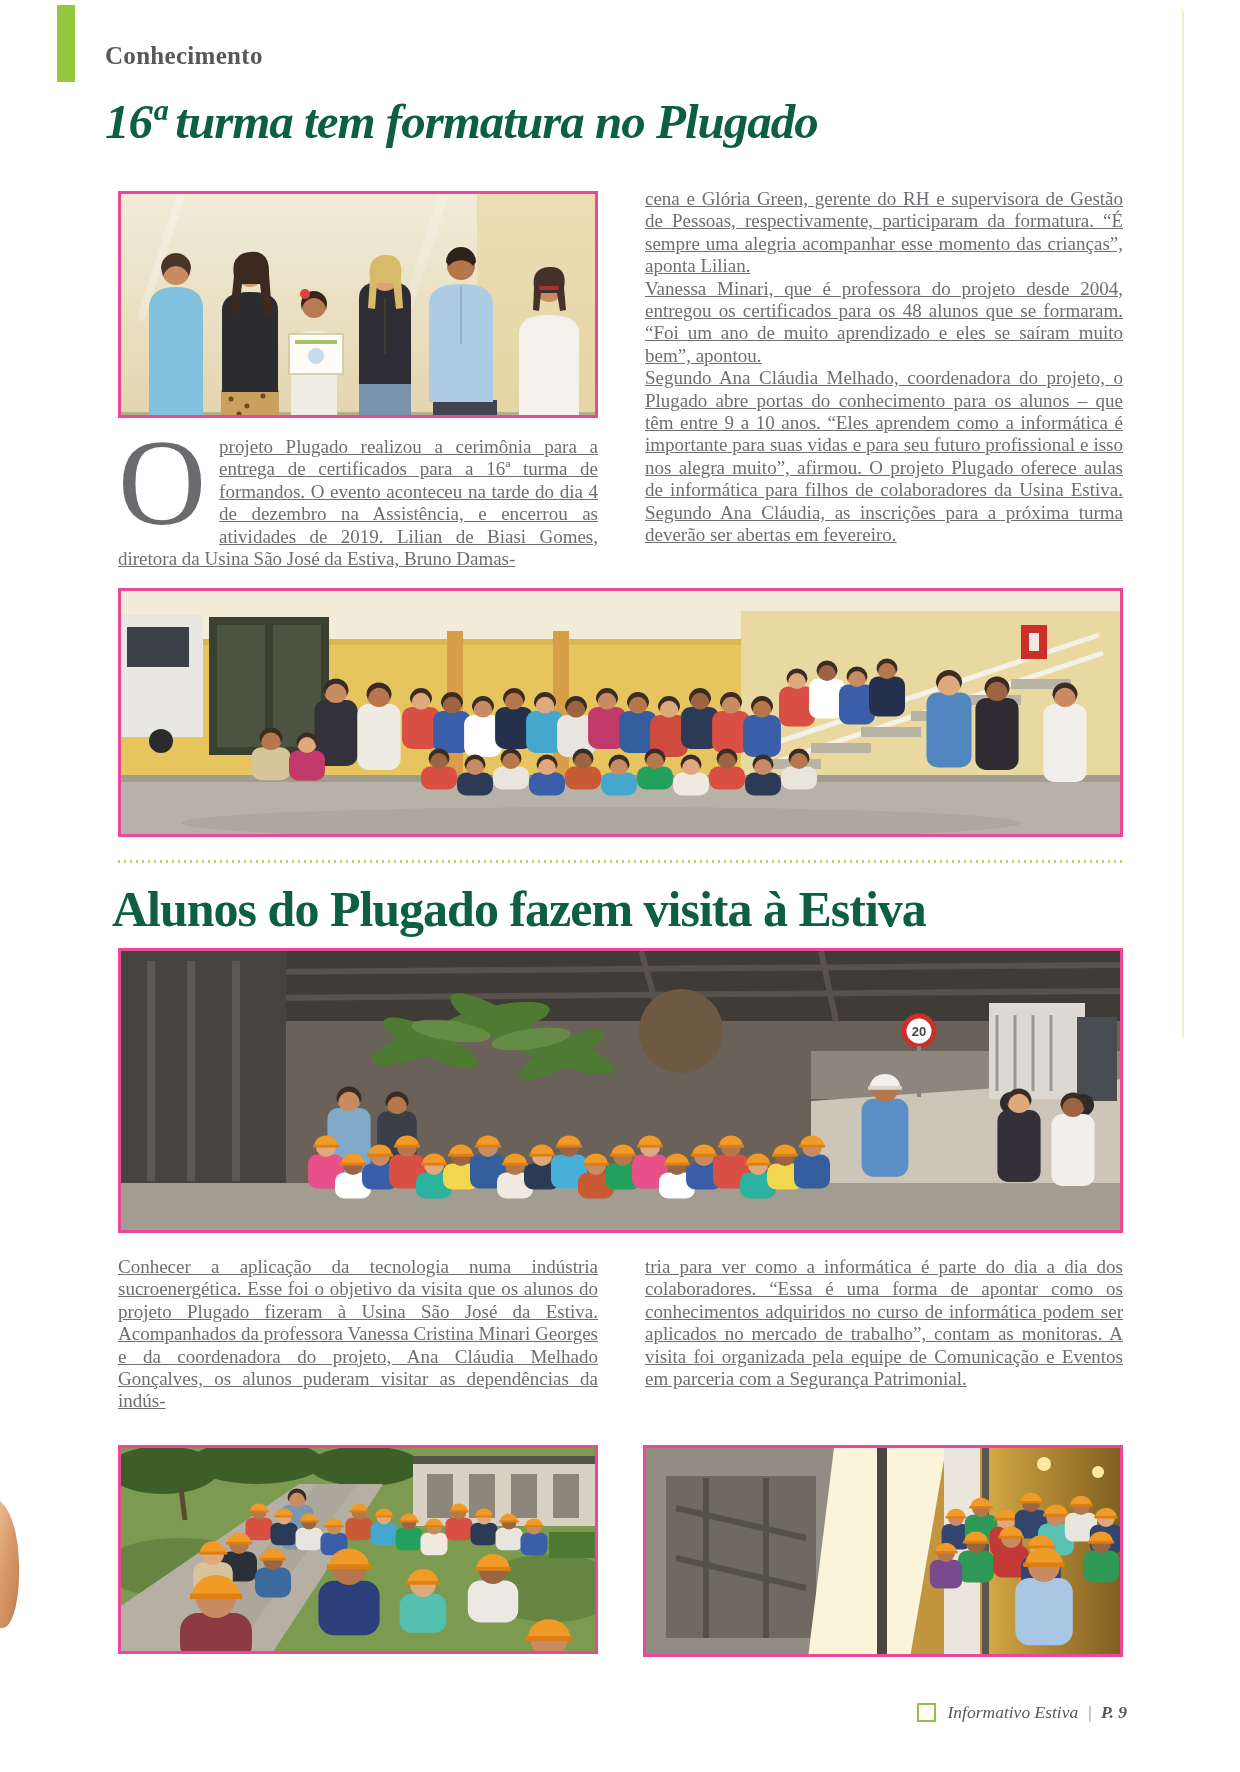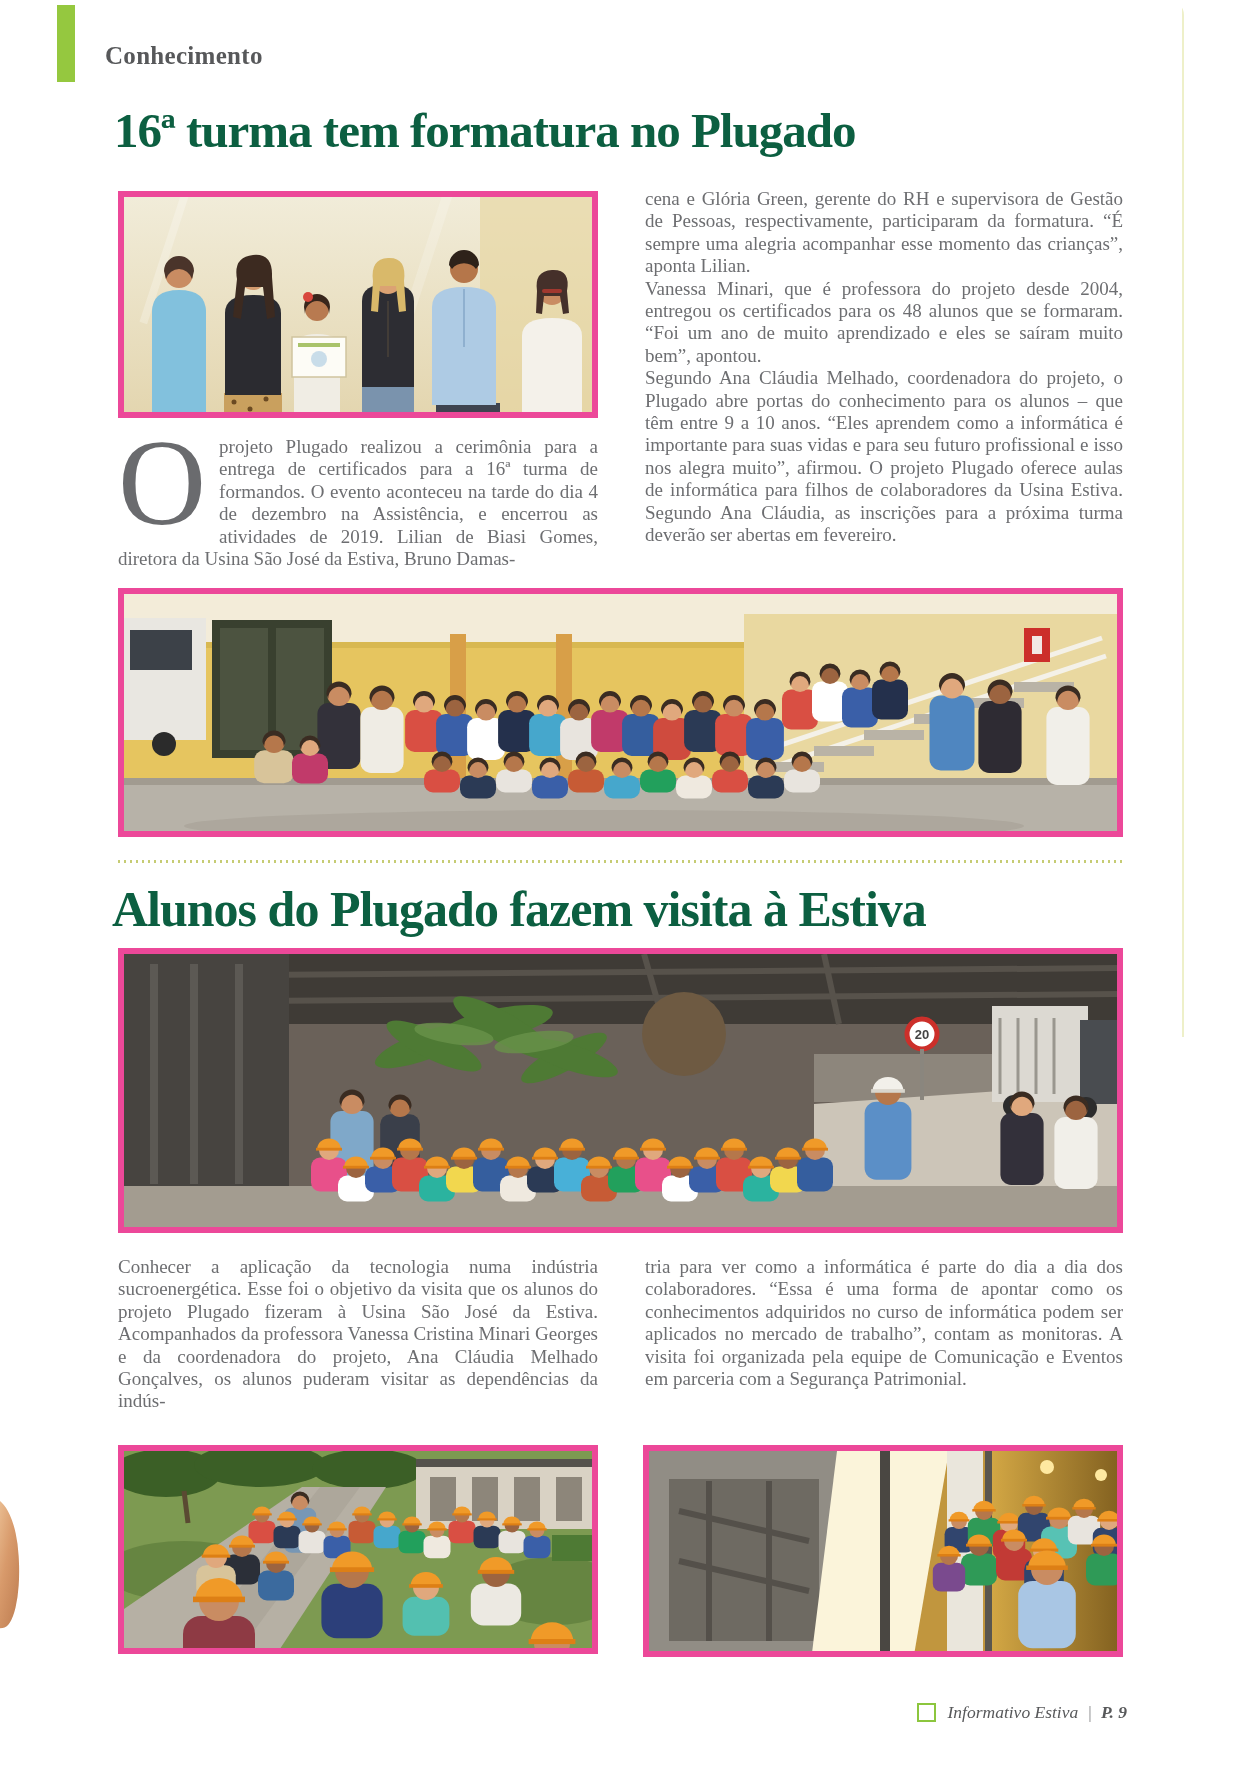--- a/index.html
+++ b/index.html
@@ -11,27 +11,27 @@
   #right-strip{left:1182px;top:0;width:58px;height:1037px;background:#eef0c9;}
   #green-bar{left:57px;top:5px;width:18px;height:77px;background:#95c83f;}
 
   
   #section-label{left:105px;top:42px;font-size:25px;font-weight:700;color:#57585a;letter-spacing:.3px;}
   .headline{color:#0c5f41;font-weight:700;line-height:1;letter-spacing:-1px;}
   #title-1{left:105px;top:97px;font-size:49px;}
   #title-2{left:105px;top:877px;font-size:50px;}
 
   
-  .bodytext{font-size:19px;line-height:22.4px;text-align:justify;color:#6d6e71;}
+  .bodytext{font-size:19px;line-height:22.4px;text-align:justify;color:#6d6e71;text-decoration:underline;}
   .prelines{white-space:pre-line;}
   .dropcap{float:left;font-size:122px;line-height:86px;height:88px;color:#6a6b6e;
            margin:4px 13px 0 0;font-weight:400;}
 
   
-  .photo{background:#ddd;border:6px solid #ec4899;box-sizing:border-box;overflow:hidden;}
+  .photo{background:#ddd;border:3px solid #ec4899;box-sizing:border-box;overflow:hidden;}
   .photo svg{display:block;}
 
   #photo-formatura{left:118px;top:191px;width:480px;height:227px;}
   #col-a1-left{left:118px;top:436px;width:480px;height:146px;}
   #col-a1-right{left:645px;top:188px;width:478px;height:392px;overflow:hidden;}
   #photo-turma{left:118px;top:588px;width:1005px;height:249px;}
   #dotted-sep{left:118px;top:860px;width:1005px;height:3px;
       background-image:repeating-linear-gradient(90deg,#c6cc74 0 2px,transparent 2px 6px);}
   #photo-visita{left:118px;top:948px;width:1005px;height:285px;}
   #col-a2-left{left:118px;top:1256px;width:480px;height:170px;overflow:hidden;}
@@ -53,21 +53,21 @@
 </head>
 <body>
 
 <div id="page">
 
   <div class="abs" id="right-strip"></div>
   <div class="abs" id="green-bar"></div>
 
   <div class="abs" id="section-label">Conhecimento</div>
 
-  <h1 class="abs headline" id="title-1" style="margin:9px;">16ª turma tem formatura no Plugado</h1>
+  <h1 class="abs headline" id="title-1" style="margin:0;font-style:italic;">16ª turma tem formatura no Plugado</h1>
 
   <div class="abs photo" id="photo-formatura" title="Diretora, professoras e gerentes entregam certificado a aluna na formatura do Plugado">
     <svg width="478" height="225" viewBox="0 0 478 225">
       <defs>
         <linearGradient id="wall1" x1="0" y1="0" x2="0" y2="1">
           <stop offset="0" stop-color="#f1ecd9"></stop>
             <stop offset="1" stop-color="#e3d5ae"></stop>
         </linearGradient>
       </defs>
       <rect width="478" height="225" fill="url(#wall1)"></rect>

